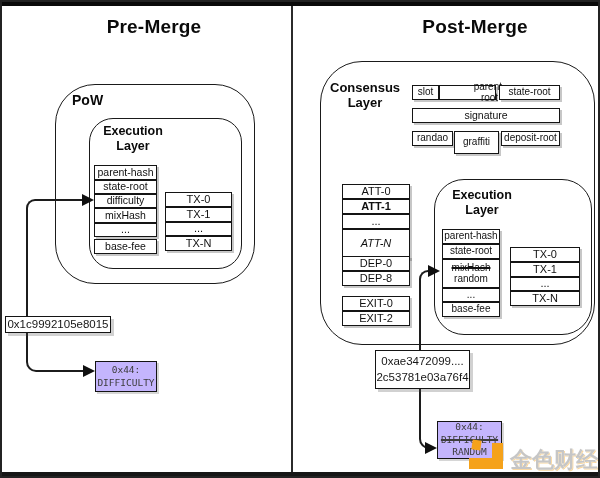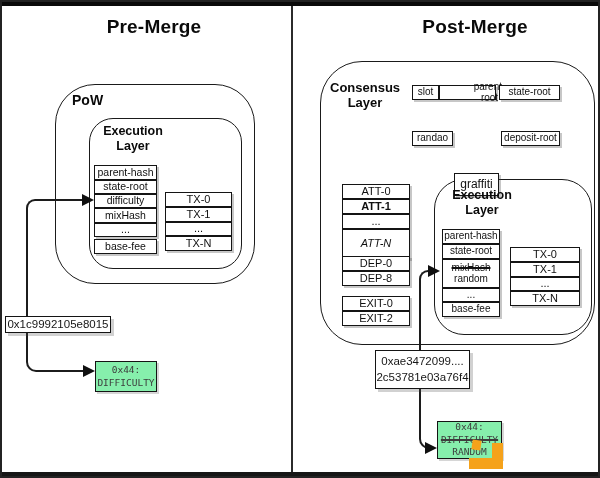--- a/index.html
+++ b/index.html
@@ -15,21 +15,21 @@
   .panel-title{font-size:19px;font-weight:bold;color:#0a0a0a;text-align:center;letter-spacing:.2px;}
   .container-box{border:1.6px solid #1a1a1a;border-radius:34px;background:transparent;box-sizing:border-box;z-index:2;}
   .box-label{font-weight:bold;color:#0a0a0a;text-align:center;line-height:1.18;font-size:13px;z-index:3;}
   .cell{
     box-sizing:border-box;border:1.5px solid #141414;background:#fff;
     box-shadow:2px 2px 0 rgba(70,70,70,.30);
     display:flex;align-items:center;justify-content:center;
     font-size:10.5px;color:#101010;z-index:3;line-height:1.05;text-align:center;
   }
   .mono-box{
-    box-sizing:border-box;border:1.5px solid #141414;background:#86efac;
+    box-sizing:border-box;border:1.5px solid #141414;background:#c4b5fd;
     font-family:"DejaVu Sans Mono","Liberation Mono",monospace;
     font-size:9.5px;color:#3d3d3d;text-align:center;
     box-shadow:2px 2px 0 rgba(70,70,70,.22);
     display:flex;flex-direction:column;align-items:center;justify-content:center;
     line-height:1.35;z-index:4;
   }
   .hash-box{
     box-sizing:border-box;border:1.5px solid #141414;background:#fff;
     font-size:11.5px;color:#161616;text-align:right;
     box-shadow:3px 3px 0 rgba(70,70,70,.25);
@@ -101,23 +101,24 @@
   <div class="abs container-box" style="left:318px;top:59px;width:275px;height:284px;border-radius:42px;"></div>
   <div class="abs box-label" style="left:328px;top:78px;width:70px;font-size:13px;">
     <span>Consensus</span><br>
     <span>Layer</span>
   </div>
 
   <div class="abs cell" style="left:410px;top:83px;width:27px;height:15px;font-size:10px;">slot</div>
   <div class="abs cell" style="left:437px;top:83px;width:57px;height:15px;font-size:10px;padding-left:44px;">parent-root</div>
   <div class="abs cell" style="left:497px;top:83px;width:61px;height:15px;font-size:10px;">state-root</div>
 
+  <div class="abs cell" style="left:410px;top:106px;width:148px;height:15px;font-size:10.5px;">signature</div>
 
   <div class="abs cell" style="left:410px;top:129px;width:41px;height:15px;font-size:10px;">randao</div>
-  <div class="abs cell" style="left:452px;top:129px;width:45px;height:23px;font-size:12px;margin-top:42px;">graffiti</div>
+  <div class="abs cell" style="left:452px;top:129px;width:45px;height:23px;font-size:10px;">graffiti</div>
   <div class="abs cell" style="left:499px;top:129px;width:59px;height:15px;font-size:10px;">deposit-root</div>
 
   <div class="abs cell" style="left:340px;top:182px;width:68px;height:15px;font-size:11px;">ATT-0</div>
   <div class="abs cell" style="left:340px;top:197px;width:68px;height:15px;font-size:11px;font-weight:bold;">ATT-1</div>
   <div class="abs cell" style="left:340px;top:212px;width:68px;height:15px;font-size:11px;">...</div>
   <div class="abs cell" style="left:340px;top:227px;width:68px;height:30px;font-size:11px;font-style:italic;">ATT-N</div>
 
   <div class="abs cell" style="left:340px;top:254px;width:68px;height:15px;font-size:11px;">DEP-0</div>
   <div class="abs cell" style="left:340px;top:269px;width:68px;height:15px;font-size:11px;">DEP-8</div>
 
@@ -157,14 +158,15 @@
 
   <div class="abs mono-box" style="left:435px;top:419px;width:65px;height:38px;">
     <span>0x44:</span>
     <span class="struck">DIFFICULTY</span>
     <span>RANDOM</span>
   </div>
 
   <div class="abs wm-orange" style="left:470px;top:438px;width:9px;height:10px;transform:rotate(8deg);"></div>
   <div class="abs wm-orange" style="left:490px;top:441px;width:11px;height:26px;"></div>
   <div class="abs wm-orange" style="left:467px;top:456px;width:27px;height:11px;"></div>
+  <div class="abs wm-text" style="left:508px;top:443px;">金色财经</div>
 
 </div>
 
 </body></html>

